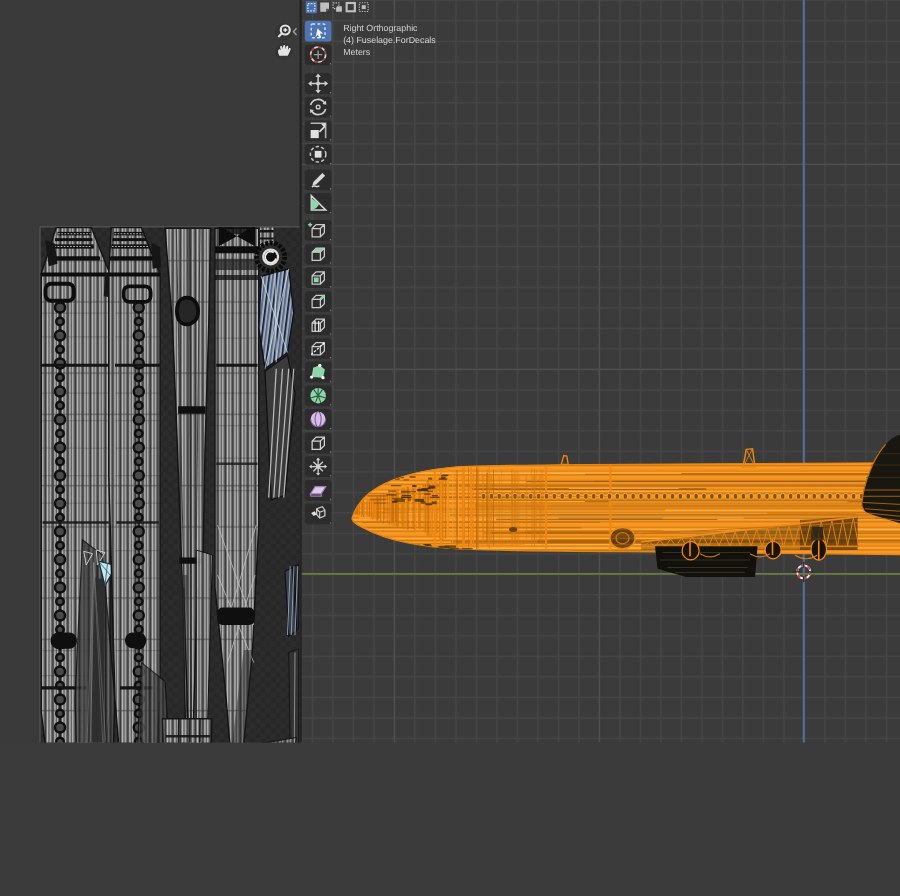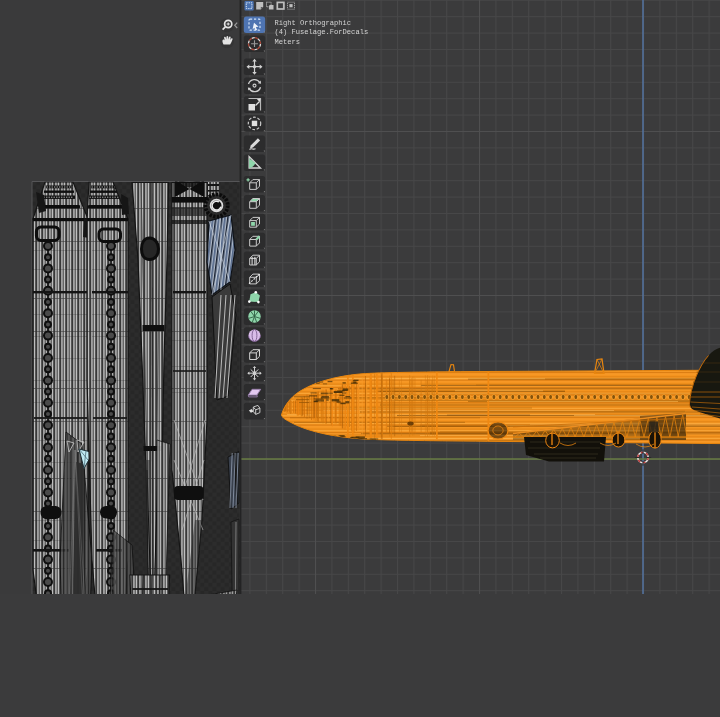--- a/index.html
+++ b/index.html
@@ -1,14 +1,14 @@
 <!DOCTYPE html>
 <html><head><meta charset="utf-8"><style>
 html,body{margin:0;padding:0;background:#3b3b3c;}
-#stage{position:relative;width:720px;height:594px;overflow:hidden;font-family:Liberation Mono, monospace;}
+#stage{position:relative;width:720px;height:594px;overflow:hidden;font-family:Liberation Sans, sans-serif;}
 svg{display:block;}
 </style></head>
 <body>
 <div id="stage">
 <svg width="720" height="717" viewBox="0 0 720 717">
 <defs>
 <pattern id="grid" width="16.4" height="16.4" patternUnits="userSpaceOnUse" patternTransform="translate(3.4,-0.2)">
   <rect width="16.4" height="16.4" fill="#3b3b3c"></rect>
   <path d="M0.5 0V16.4M0 0.5H16.4" stroke="#474748" stroke-width="1" fill="none"></path>
 </pattern>

